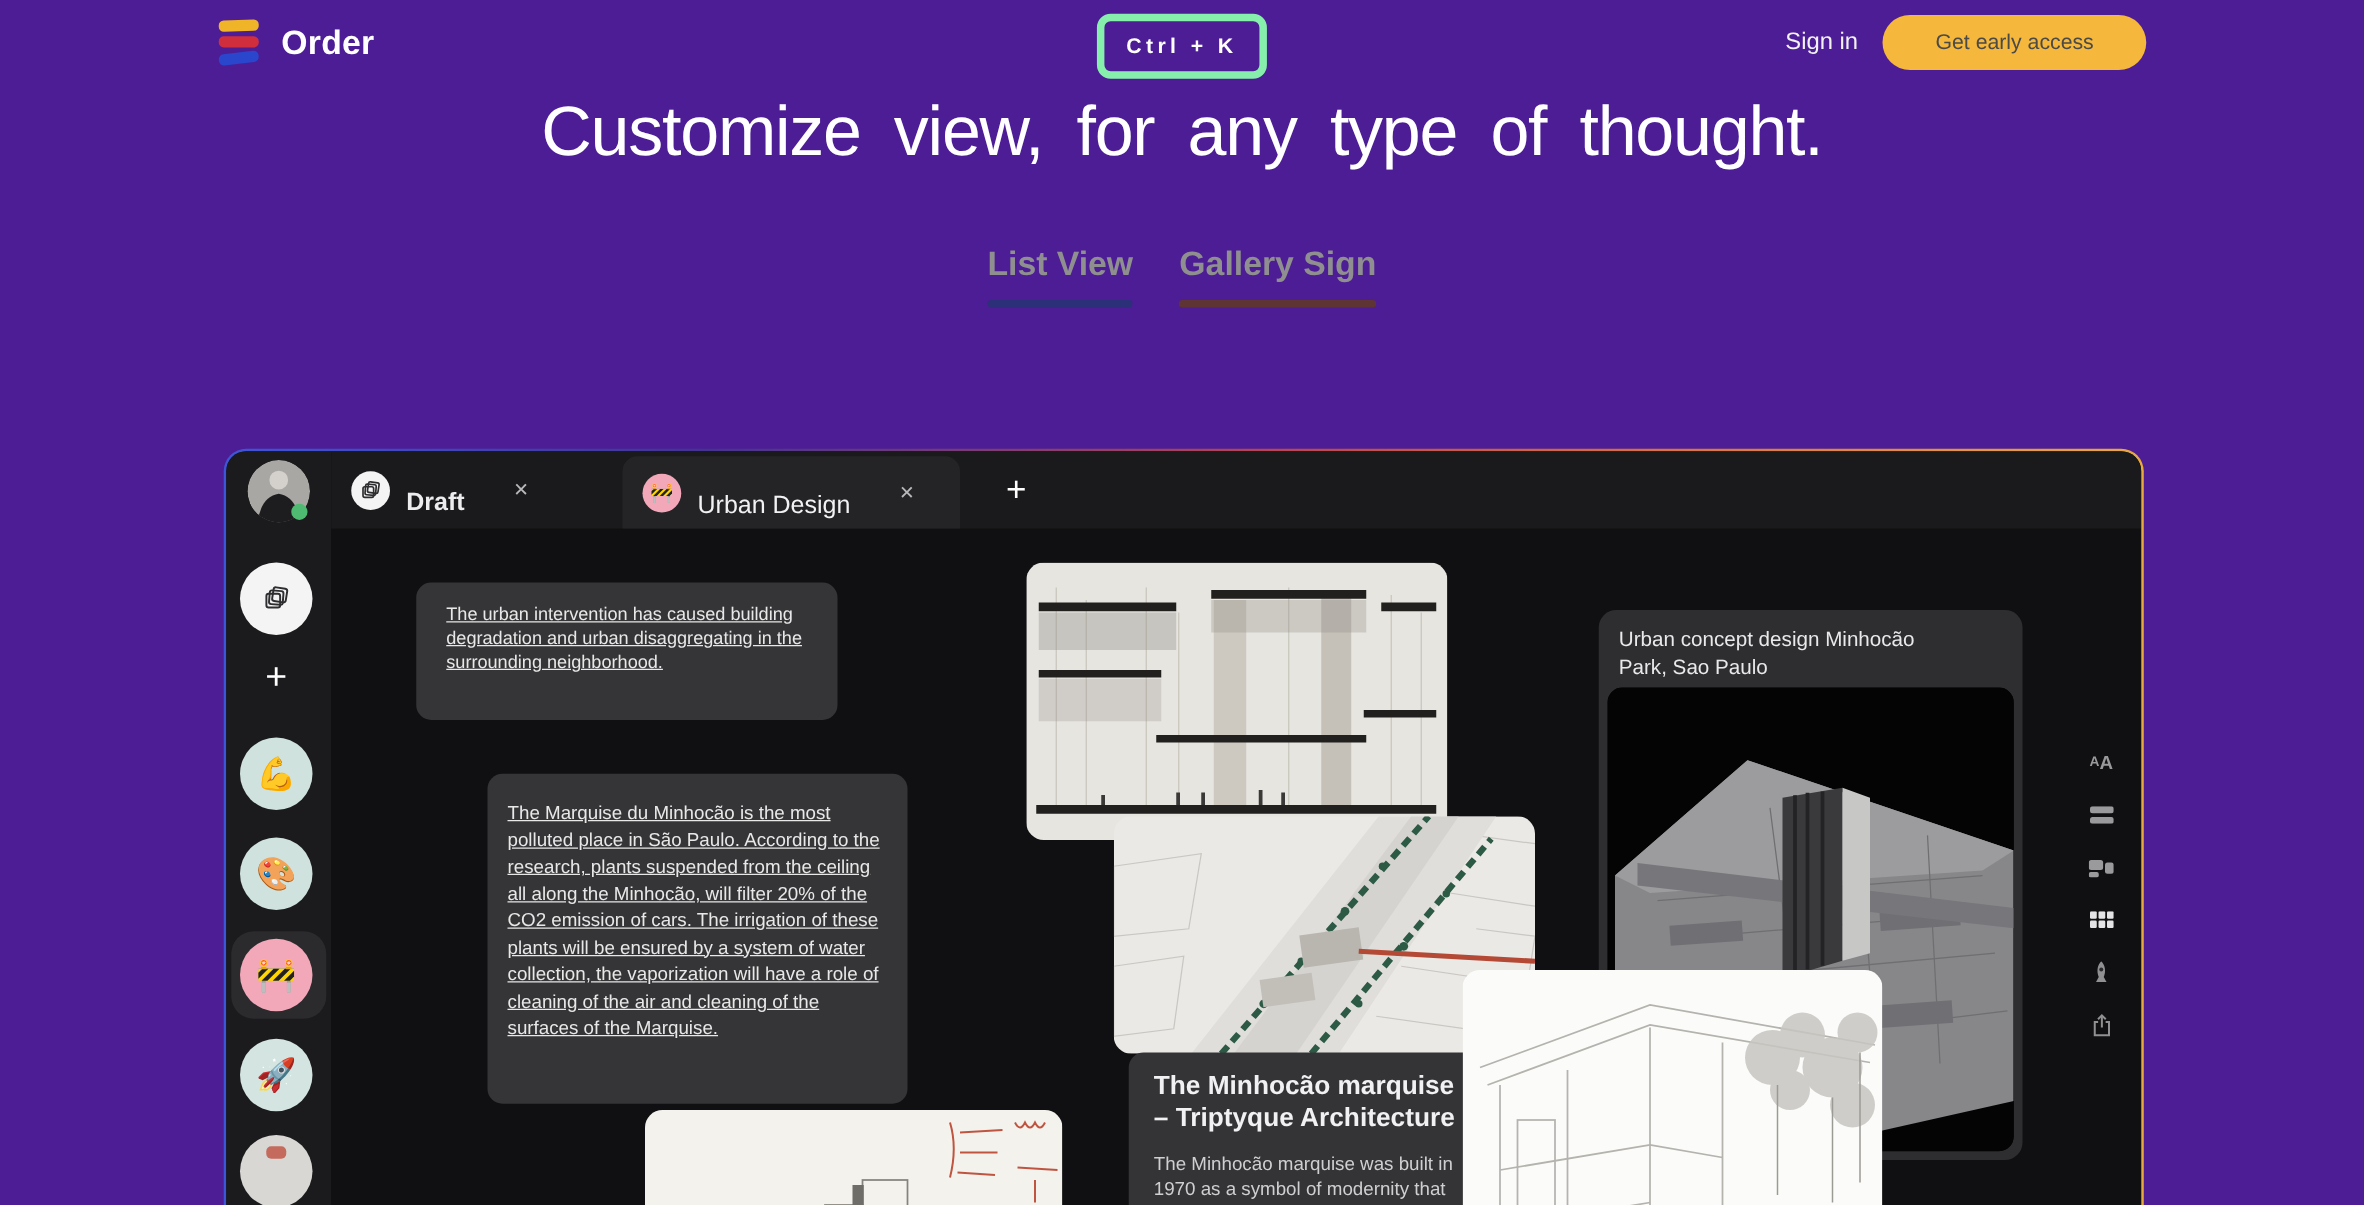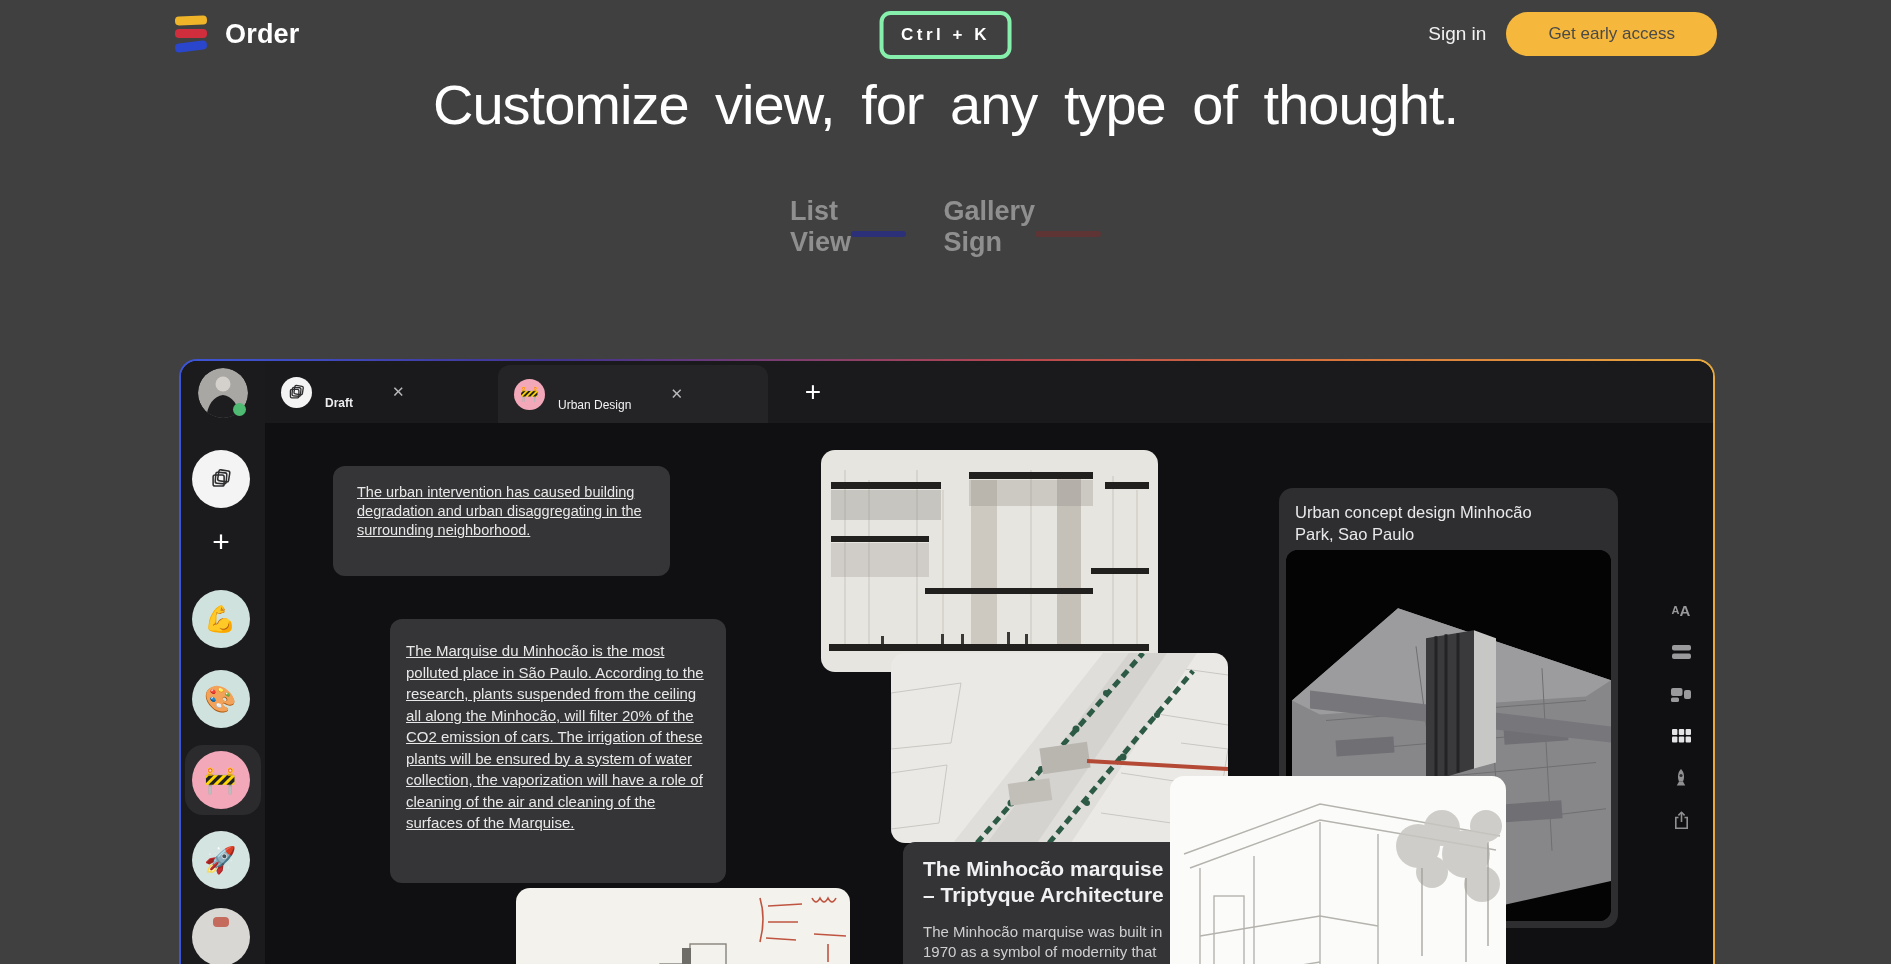--- a/index.html
+++ b/index.html
@@ -1,47 +1,47 @@
 <!DOCTYPE html>
 <html><head>
 <meta charset="utf-8">
 <style>
   * { margin:0; padding:0; box-sizing:border-box; }
   html,body { background:#000; }
   body { font-family:"Liberation Sans", sans-serif; }
-  #page { position:relative; width:1891px; height:964px; background:#404040; overflow:hidden; }
+  #page { position:relative; width:1891px; height:964px; background:#4c1d95; overflow:hidden; }
 
   
   .header { position:absolute; left:0; top:0; width:100%; height:68px;
             display:flex; align-items:center; padding:0 174px 0 175px; }
   .brand { display:flex; align-items:center; gap:16px; }
   .logo { width:34px; height:40px; position:relative; }
   .logo span { position:absolute; left:0; width:32px; height:9px; border-radius:4px; display:block; }
   .logo .bar1 { top:2px;  background:#f0b429; transform:rotate(-2deg); }
   .logo .bar2 { top:15px; background:#d02e3d; }
   .logo .bar3 { top:28px; background:#2946cd; transform:rotate(-7deg); }
   .brand-name { color:#fff; font-size:27px; font-weight:bold; letter-spacing:0.2px; }
   .shortcut { position:absolute; left:50%; top:11px; transform:translateX(-50%);
-              border:4px solid #86efac; border-radius:11px; padding:10px 18px;
+              border:6px solid #86efac; border-radius:11px; padding:10px 18px;
               color:#fff; font-size:17px; font-weight:bold; letter-spacing:3.5px;
               background:transparent; cursor:pointer; }
   .header-right { margin-left:auto; display:flex; align-items:center; gap:20px; }
   .signin { color:#f2f2f2; font-size:19px; cursor:pointer; background:none; border:none;
             font-family:"Liberation Sans", sans-serif; }
   .cta { background:#f5b73c; color:#4a4a48; border:none; border-radius:22px;
          padding:12px 42px; font-size:17px; cursor:pointer;
          font-family:"Liberation Sans", sans-serif; }
 
   
   .hero-title { position:absolute; top:72px; left:0; width:100%; text-align:center;
                 color:#fff; font-size:56px; font-weight:normal; letter-spacing:-1px;
                 word-spacing:12px; }
   .view-tabs { position:absolute; top:196px; left:0; width:100%;
                display:flex; justify-content:center; gap:37px; }
-  .view-tab { display:flex; flex-direction:row; align-items:center; cursor:pointer; }
+  .view-tab { display:flex; flex-direction:column; align-items:center; cursor:pointer; }
   .view-tab .vt-label { font-size:27px; font-weight:bold; color:#8f8f8f; }
   .view-tab.active .vt-label { color:#fff; }
   .view-tab .vt-underline { margin-top:13px; height:6px; width:100%; border-radius:3px; }
 
   
   .win-border { position:absolute; left:179px; top:359px; width:1536px; height:625px;
                 border-radius:18px; padding:2px;
                 background:linear-gradient(90deg,#3d56d8 0%,#43348f 25%,#b9474f 55%,#d8743c 75%,#e8aa3f 100%); }
   .win { position:relative; width:100%; height:100%; border-radius:16px;
          background:#101012; overflow:hidden; }
@@ -65,21 +65,21 @@
   .rail-partial .red-hint { width:16px; height:10px; border-radius:4px; background:#c05040;
                             margin-top:-30px; opacity:.8; }
 
   .tabbar { position:absolute; left:84px; right:0; top:0; height:62px; background:#1a1a1c; }
   .app-tab { position:absolute; display:flex; align-items:center; cursor:pointer; }
   .tab-draft { left:6px; top:0; height:62px; gap:13px; padding:0 10px; }
   .tab-active { left:233px; top:4px; height:58px; width:270px; background:#242427;
                 border-radius:12px 12px 0 0; gap:13px; padding:0 16px; }
   .tab-icon-circle { width:31px; height:31px; border-radius:50%; display:flex;
                      align-items:center; justify-content:center; flex:none; }
-  .tab-label { color:#ececee; font-size:12px; font-weight:bold; white-space:nowrap;margin-top:21px; }
+  .tab-label { color:#ececee; font-size:20px; font-weight:bold; white-space:nowrap;margin-top:21px; }
   .tab-active .tab-label { font-weight:normal; color:#f2f2f4; }
   .tab-close { color:#b9b9bc; font-size:15px; margin-left:26px; cursor:pointer; }
   .tab-plus { position:absolute; left:528px; top:0; height:62px; width:40px; display:flex;
               align-items:center; justify-content:center; color:#fff; font-size:28px;
               font-weight:300; cursor:pointer; }
 
   .canvas { position:absolute; left:84px; right:0; top:62px; bottom:0; background:#101012; }
 
   .card { position:absolute; border-radius:12px; overflow:hidden; cursor:pointer; }
   .note { background:#353537; color:#e8e8e8;text-decoration:underline; }

